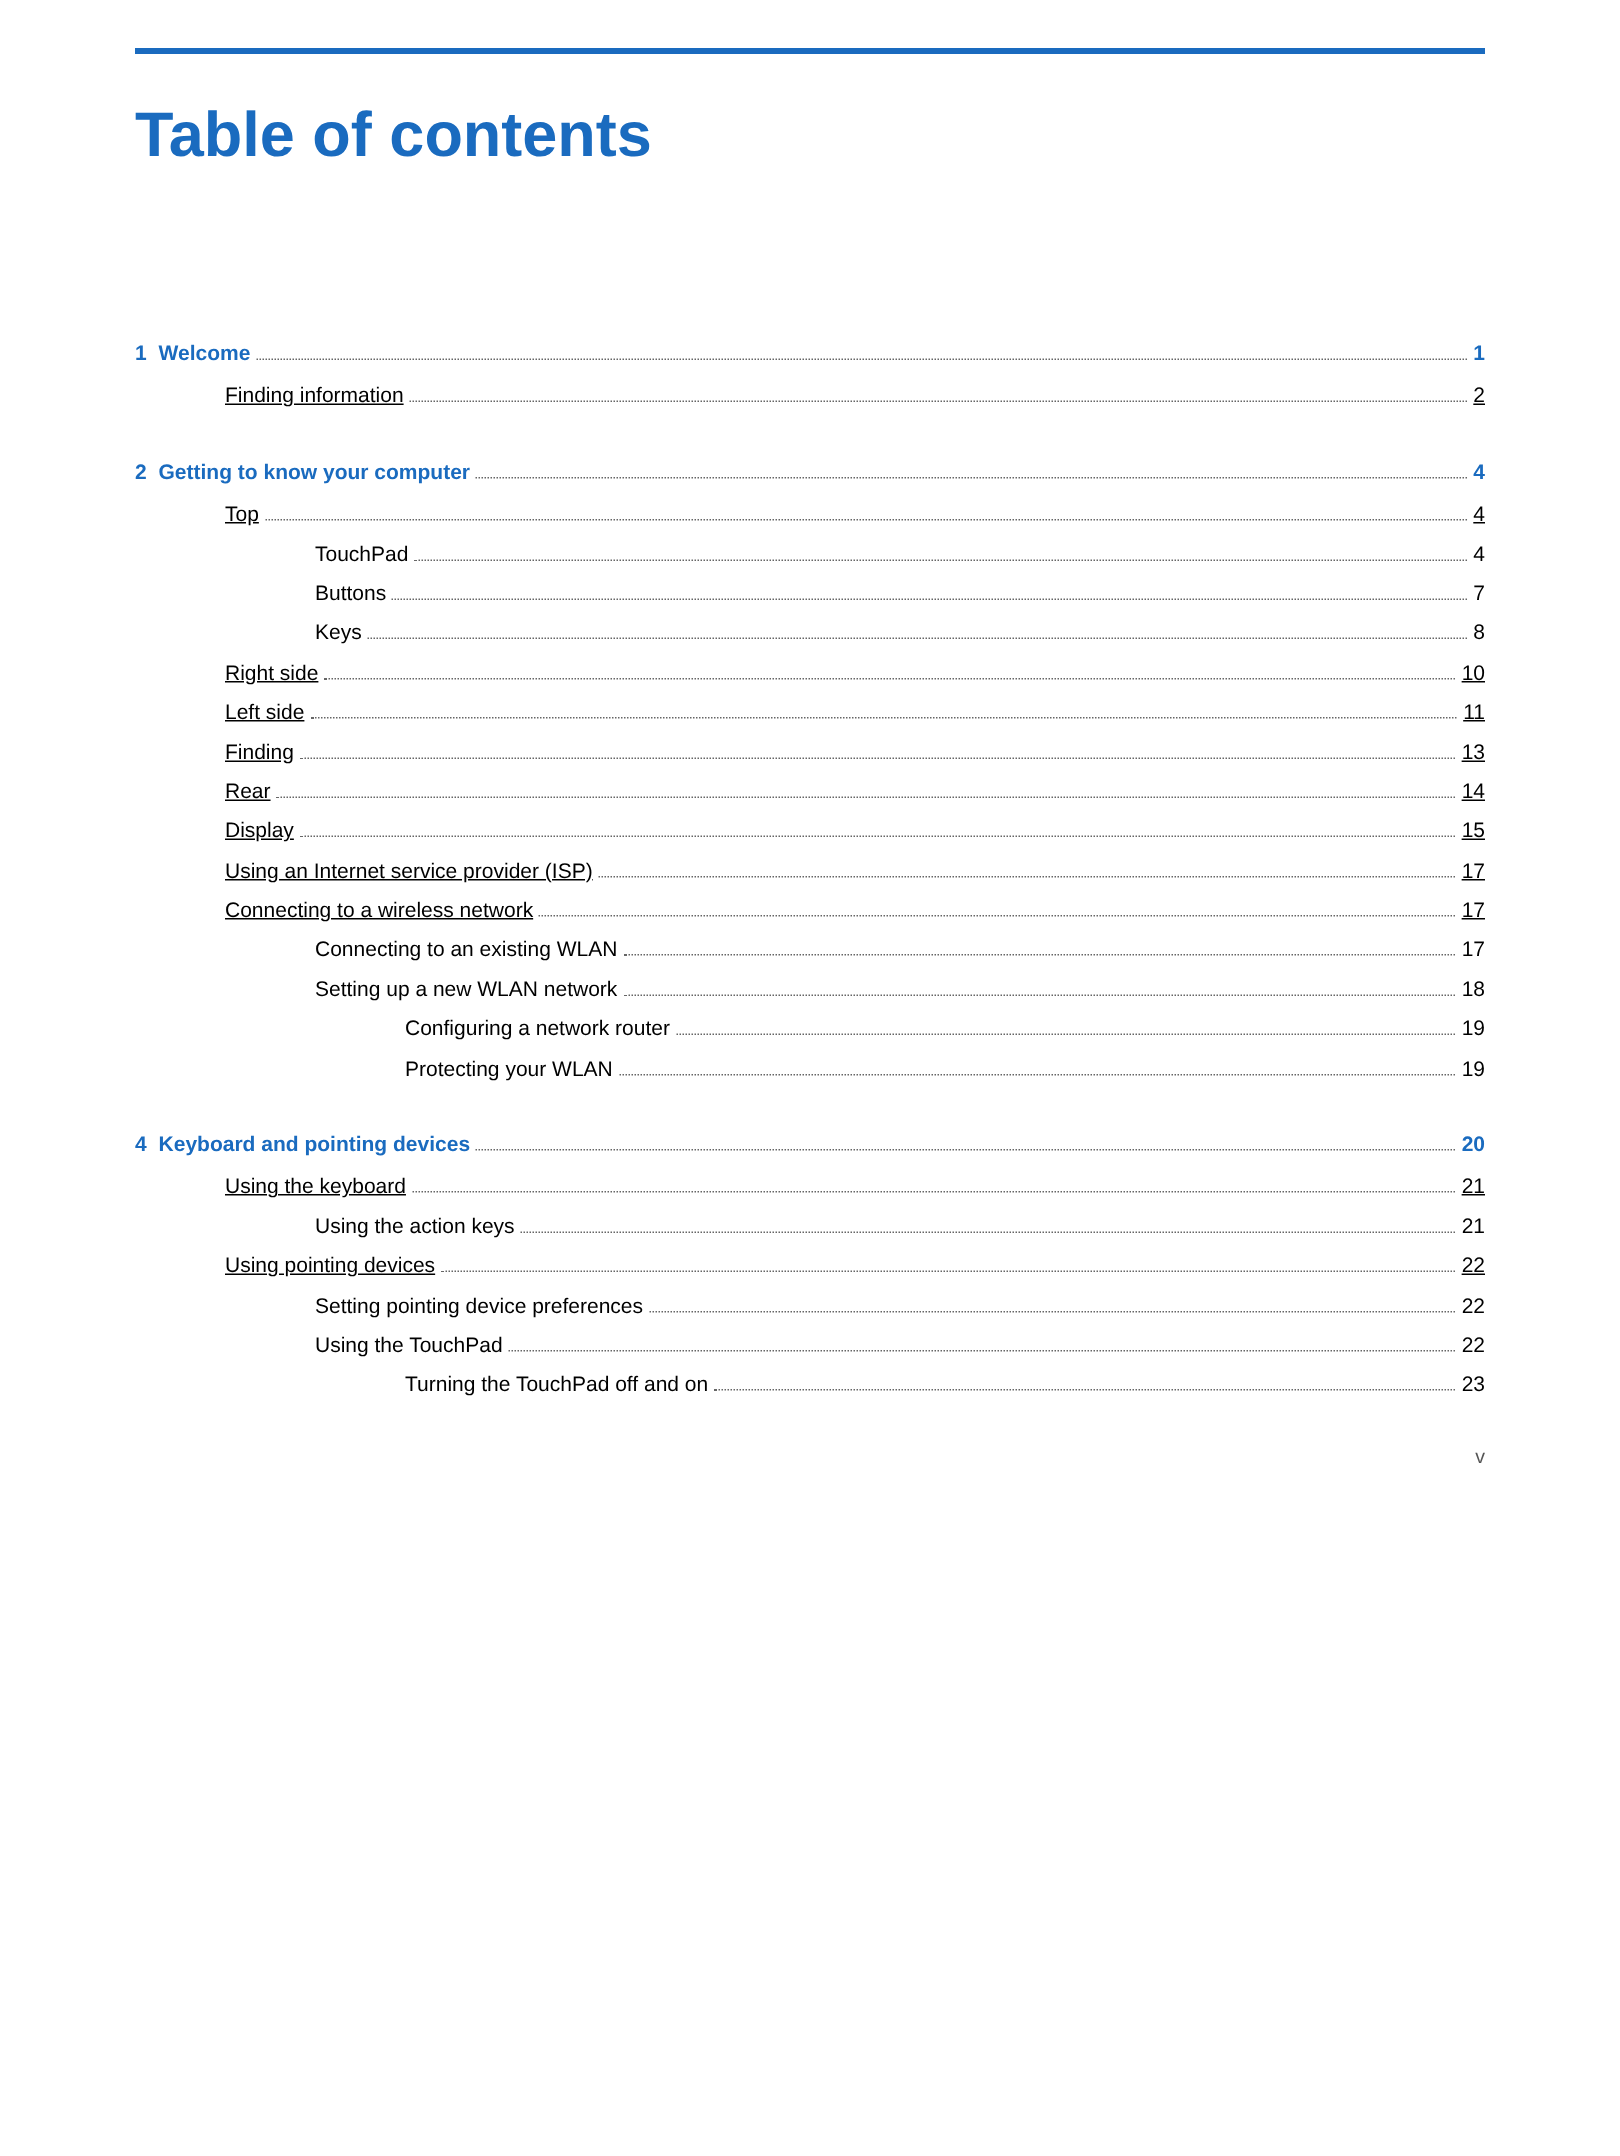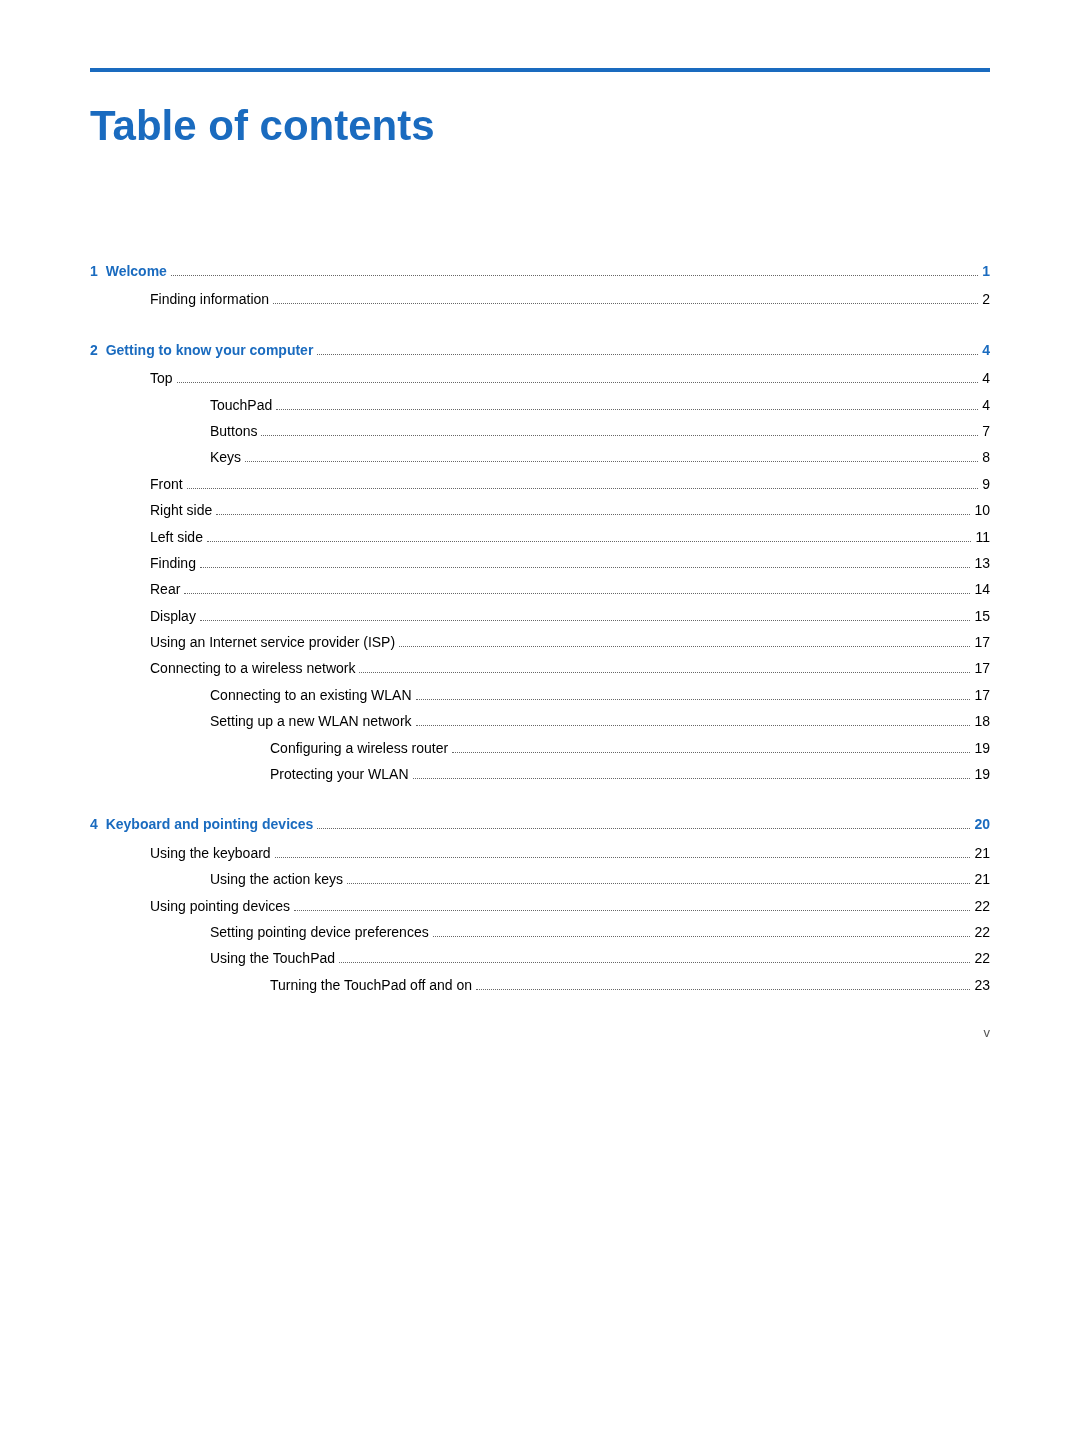--- a/index.html
+++ b/index.html
@@ -10,21 +10,21 @@
 
     body {
       background: #ffffff;
       font-family: Arial, sans-serif;
       width: 1080px;
       min-height: 1437px;
       position: relative;
     }
 
     .page-container {
-      padding: 68px 90px 80px 90px;
+      padding: 32px 90px 80px 90px;
       position: relative;
     }
 
     .top-border {
       height: 4px;
       background: #1a6bbf;
       margin-bottom: 30px;
     }
 
     .page-title {
@@ -54,20 +54,21 @@
       font-weight: bold;
       text-align: center;
     }
 
     .toc-entry.level-1 {
       padding-left: 0px;
     }
 
     .toc-entry.level-2 {
       padding-left: 60px;
+      text-decoration: underline;
     }
 
     .toc-entry.level-3 {
       padding-left: 120px;
       justify-content: flex-end;
     }
 
     .toc-entry.level-4 {
       padding-left: 180px;
     }
@@ -156,25 +157,20 @@
         <span class="toc-label regular">Buttons</span>
         <div class="toc-dots"></div>
         <span class="toc-page">7</span>
       </div>
       <div class="toc-entry level-3">
         <span class="toc-label regular">Keys</span>
         <div class="toc-dots"></div>
         <span class="toc-page">8</span>
       </div>
       <div class="toc-entry level-2">
-        <span class="toc-label regular">Front</span>
-        <div class="toc-dots"></div>
-        <span class="toc-page">9</span>
-      </div>
-      <div class="toc-entry level-2">
         <span class="toc-label regular">Right side</span>
         <div class="toc-dots"></div>
         <span class="toc-page">10</span>
       </div>
       <div class="toc-entry level-2">
         <span class="toc-label regular">Left side</span>
         <div class="toc-dots"></div>
         <span class="toc-page">11</span>
       </div>
       <div class="toc-entry level-2">
@@ -206,21 +202,21 @@
         <span class="toc-label regular">Connecting to an existing WLAN</span>
         <div class="toc-dots"></div>
         <span class="toc-page">17</span>
       </div>
       <div class="toc-entry level-3">
         <span class="toc-label regular">Setting up a new WLAN network</span>
         <div class="toc-dots"></div>
         <span class="toc-page">18</span>
       </div>
       <div class="toc-entry level-4">
-        <span class="toc-label regular">Configuring a wireless router</span>
+        <span class="toc-label regular">Configuring a network router</span>
         <div class="toc-dots"></div>
         <span class="toc-page">19</span>
       </div>
       <div class="toc-entry level-4">
         <span class="toc-label regular">Protecting your WLAN</span>
         <div class="toc-dots"></div>
         <span class="toc-page">19</span>
       </div>
       <div class="toc-entry chapter-heading level-1">
         <span class="toc-label chapter"><span class="chapter-number">4 </span>Keyboard and pointing devices</span>

